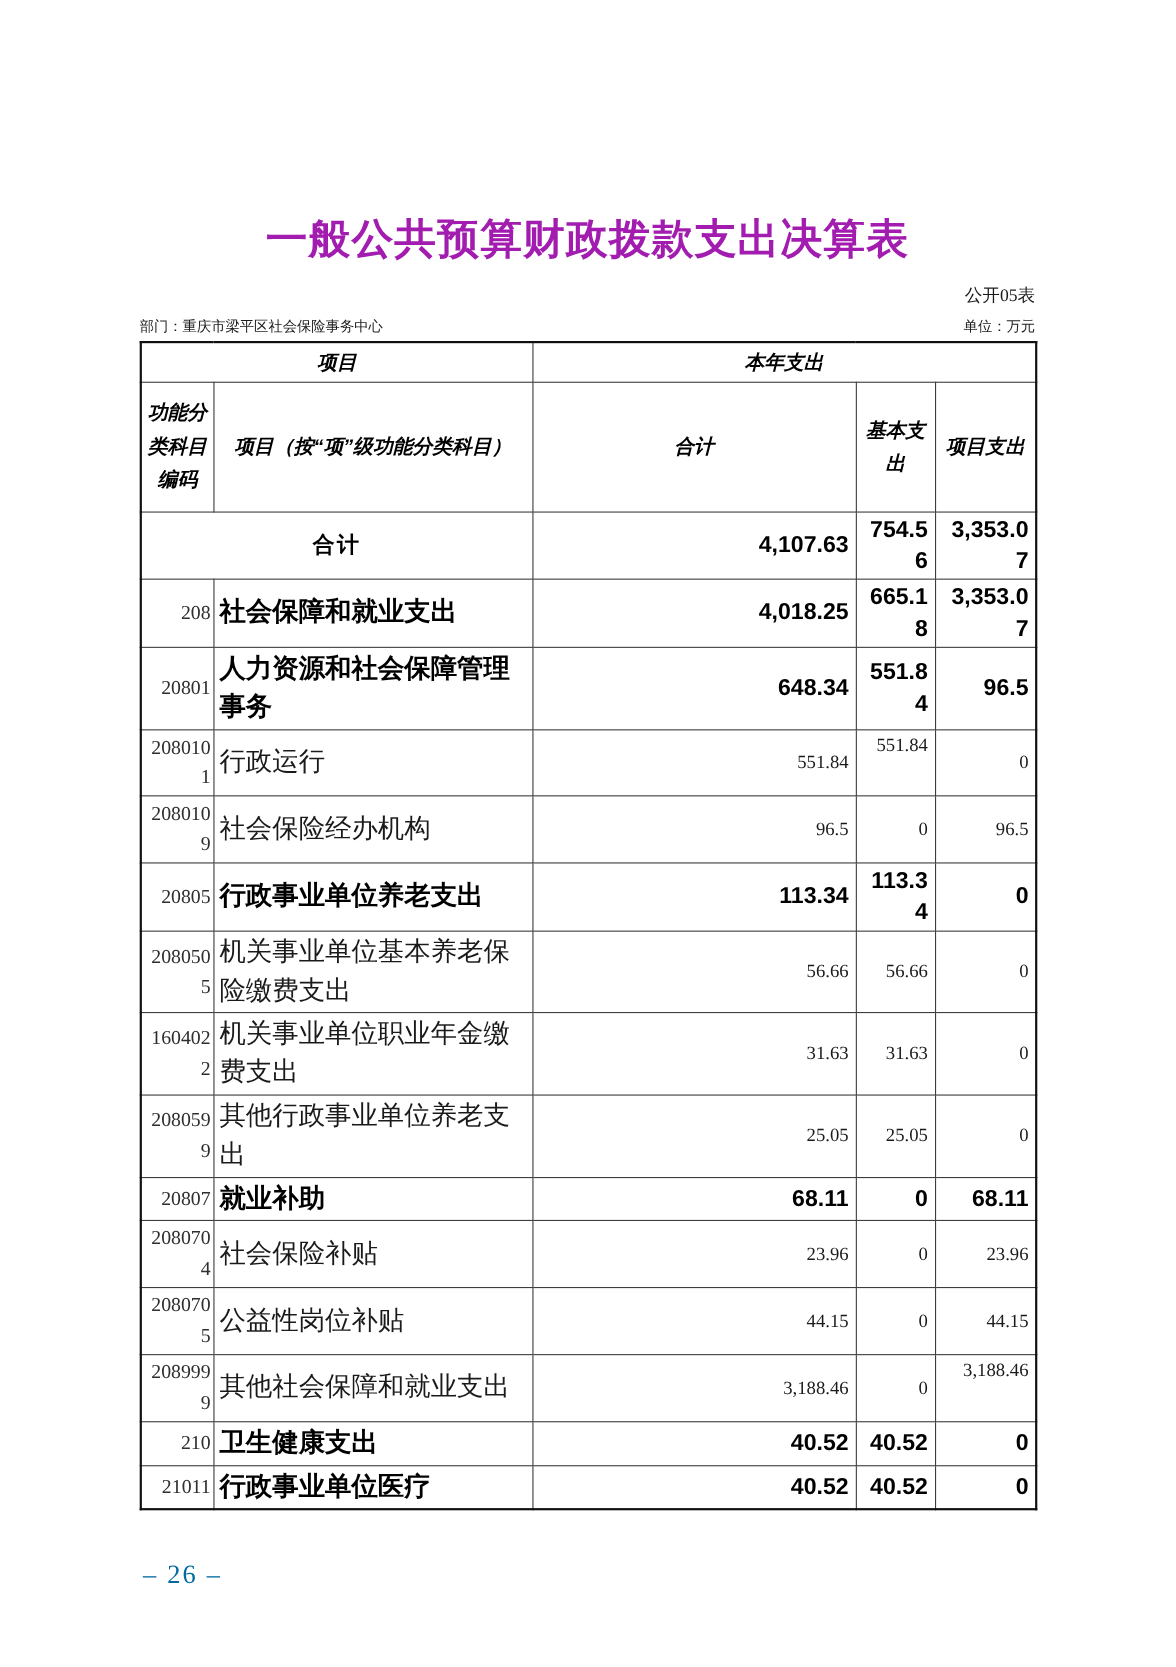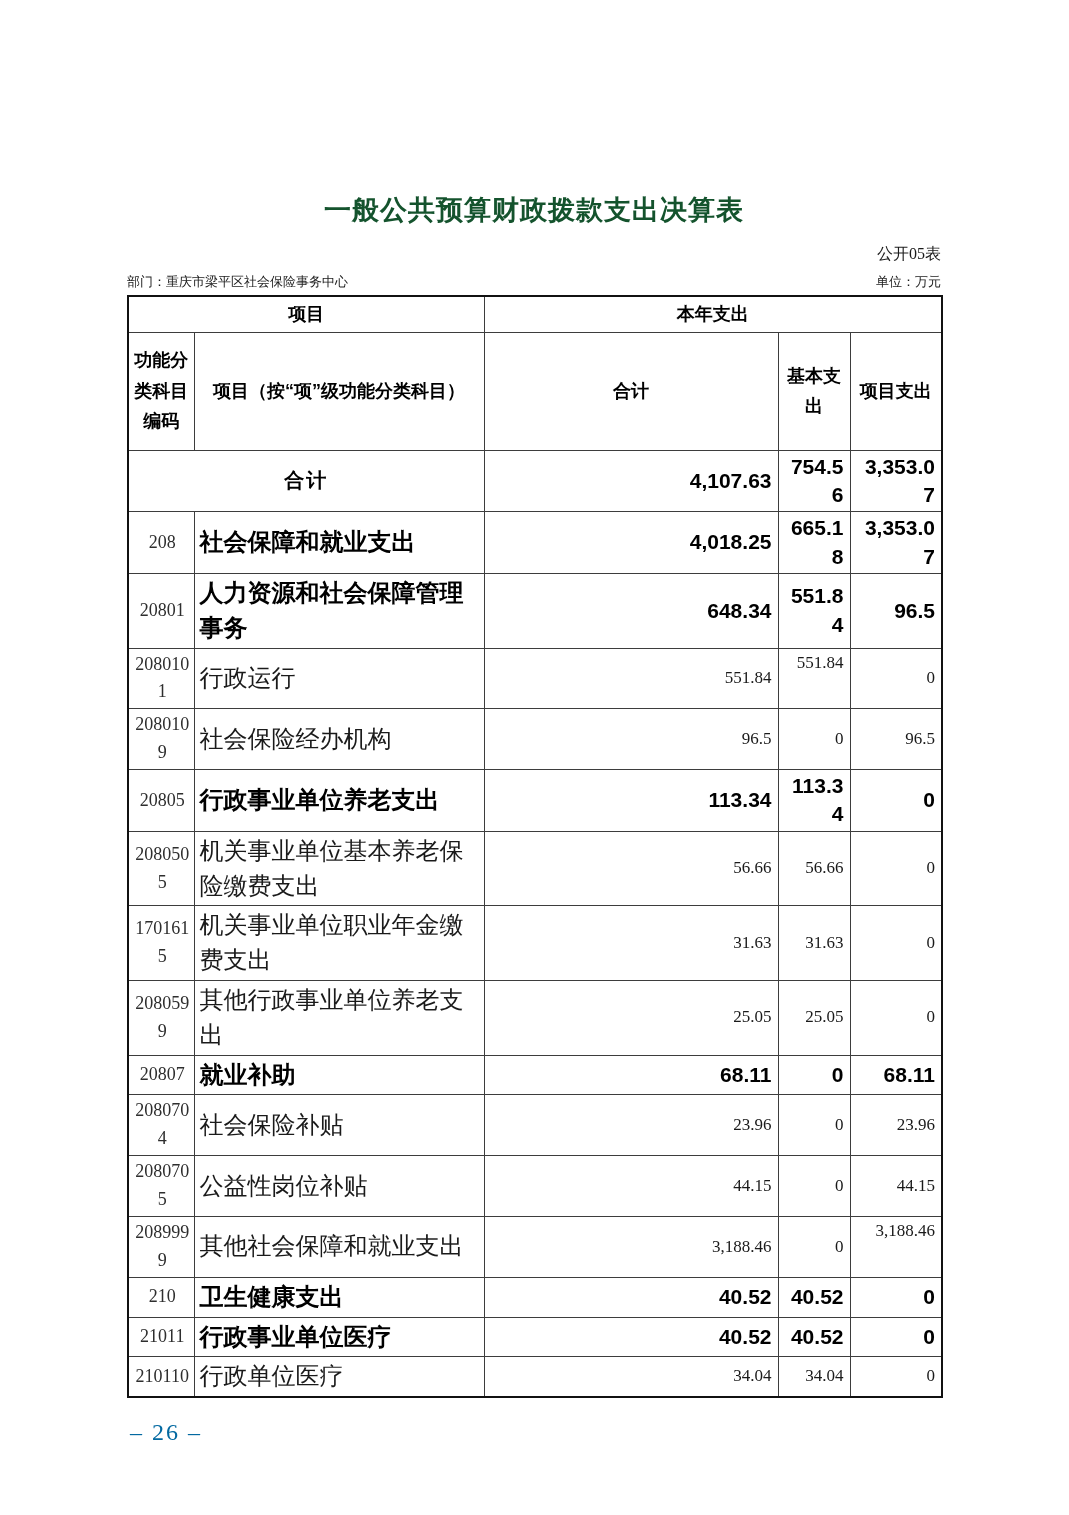--- a/index.html
+++ b/index.html
@@ -4,21 +4,21 @@
 <style>
   html,body{margin:0;padding:0;background:#ffffff;}
   .page{
     position:relative;width:1069px;height:1515px;background:#fff;overflow:hidden;
     font-family:"Liberation Serif","DejaVu Serif",serif;color:#1a1a1a;
   }
   .content{position:absolute;left:127px;top:0;width:814px;}
   .doc-title{
     margin-top:192px;text-align:center;
     font-family:"Liberation Sans","DejaVu Sans",sans-serif;
-    font-weight:700;font-size:27px;letter-spacing:1px;color:#14532d;
+    font-weight:700;font-size:38px;letter-spacing:1px;color:#a21caf;
   }
   .table-label{
     margin-top:16px;text-align:right;font-size:16px;color:#1a1a1a;
   }
   .meta-line{
     margin-top:8px;display:flex;justify-content:space-between;align-items:flex-end;
     font-size:13px;color:#1a1a1a;
   }
   table.budget{
     margin-top:4px;border-collapse:collapse;width:814px;table-layout:fixed;
@@ -26,27 +26,27 @@
   }
   table.budget th, table.budget td{
     border:1px solid #3d3d3d;overflow:hidden;
   }
   
   tr.hrow1{height:32px;}
   tr.hrow2{height:118px;padding-left:32px;}
   th.h{
     font-family:"Liberation Sans","DejaVu Sans",sans-serif;
     font-weight:700;font-size:18px;color:#000;text-align:center;
-    line-height:1.7;padding:2px 3px;vertical-align:middle;word-break:break-all;
+    line-height:1.7;padding:2px 3px;vertical-align:middle;word-break:break-all;font-style:italic;
   }
   
   tr.r{height:60px;}
   tr.r.short{height:33px;}
   td.code{
-    font-size:18px;color:#2e2e2e;text-align:center;vertical-align:middle;
+    font-size:18px;color:#2e2e2e;text-align:right;vertical-align:middle;
     padding:2px 2px 2px 4px;word-break:break-all;line-height:1.55;
   }
   td.item{
     font-size:24px;color:#1a1a1a;text-align:left;vertical-align:middle;
     padding:2px 4px 2px 5px;line-height:1.45;
   }
   td.num{
     font-size:17px;color:#1a1a1a;text-align:right;vertical-align:middle;
     padding:2px 6px;word-break:break-all;line-height:1.45;
   }
@@ -151,21 +151,21 @@
 
       <tr class="r">
         <td class="code">2080505</td>
         <td class="item">机关事业单位基本养老保险缴费支出</td>
         <td class="num">56.66</td>
         <td class="num">56.66</td>
         <td class="num">0</td>
       </tr>
 
       <tr class="r">
-        <td class="code">1701615</td>
+        <td class="code">1604022</td>
         <td class="item">机关事业单位职业年金缴费支出</td>
         <td class="num">31.63</td>
         <td class="num">31.63</td>
         <td class="num">0</td>
       </tr>
 
       <tr class="r">
         <td class="code">2080599</td>
         <td class="item">其他行政事业单位养老支出</td>
         <td class="num">25.05</td>
@@ -215,25 +215,18 @@
       </tr>
 
       <tr class="r bold short">
         <td class="code">21011</td>
         <td class="item">行政事业单位医疗</td>
         <td class="num">40.52</td>
         <td class="num">40.52</td>
         <td class="num">0</td>
       </tr>
 
-      <tr class="r short">
-        <td class="code">210110</td>
-        <td class="item">行政单位医疗</td>
-        <td class="num">34.04</td>
-        <td class="num">34.04</td>
-        <td class="num">0</td>
-      </tr>
     </tbody>
       </table>
   </div>
 
   <div class="page-number">– 26 –</div>
 </div>
 
 </body></html>

